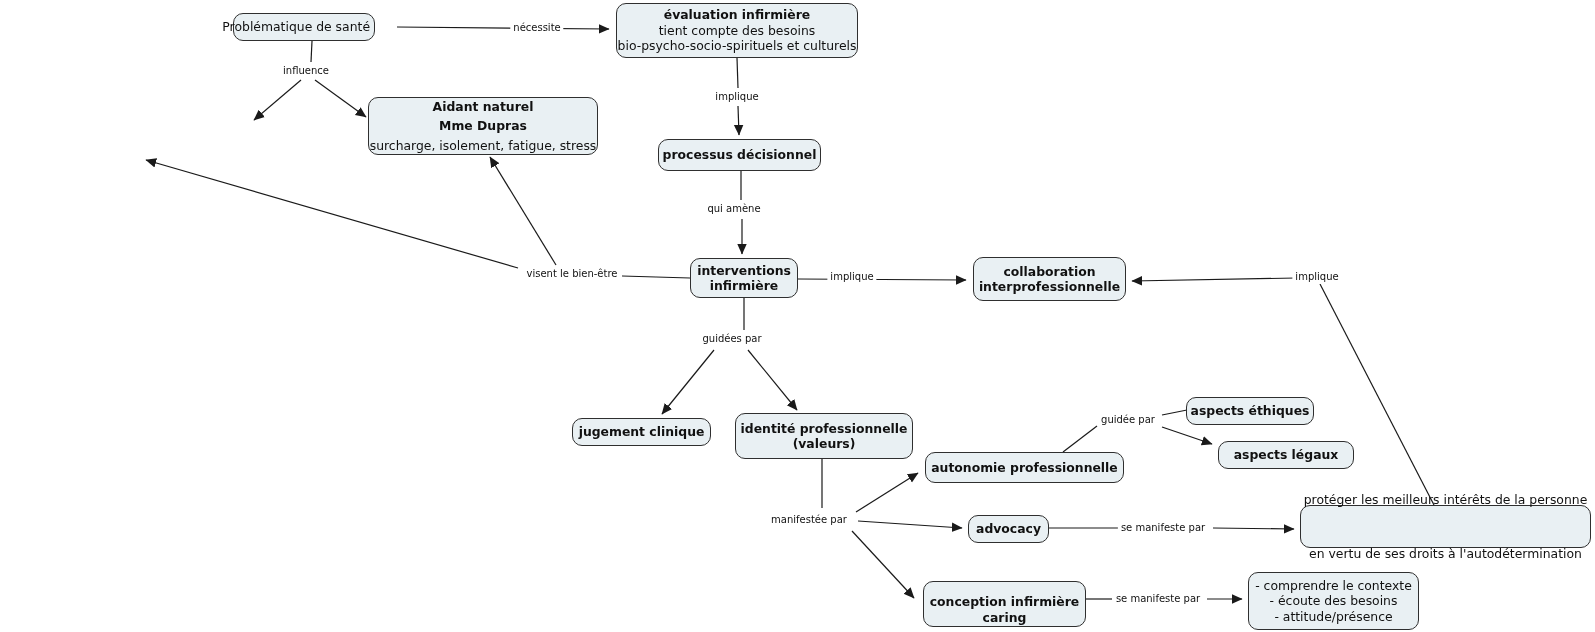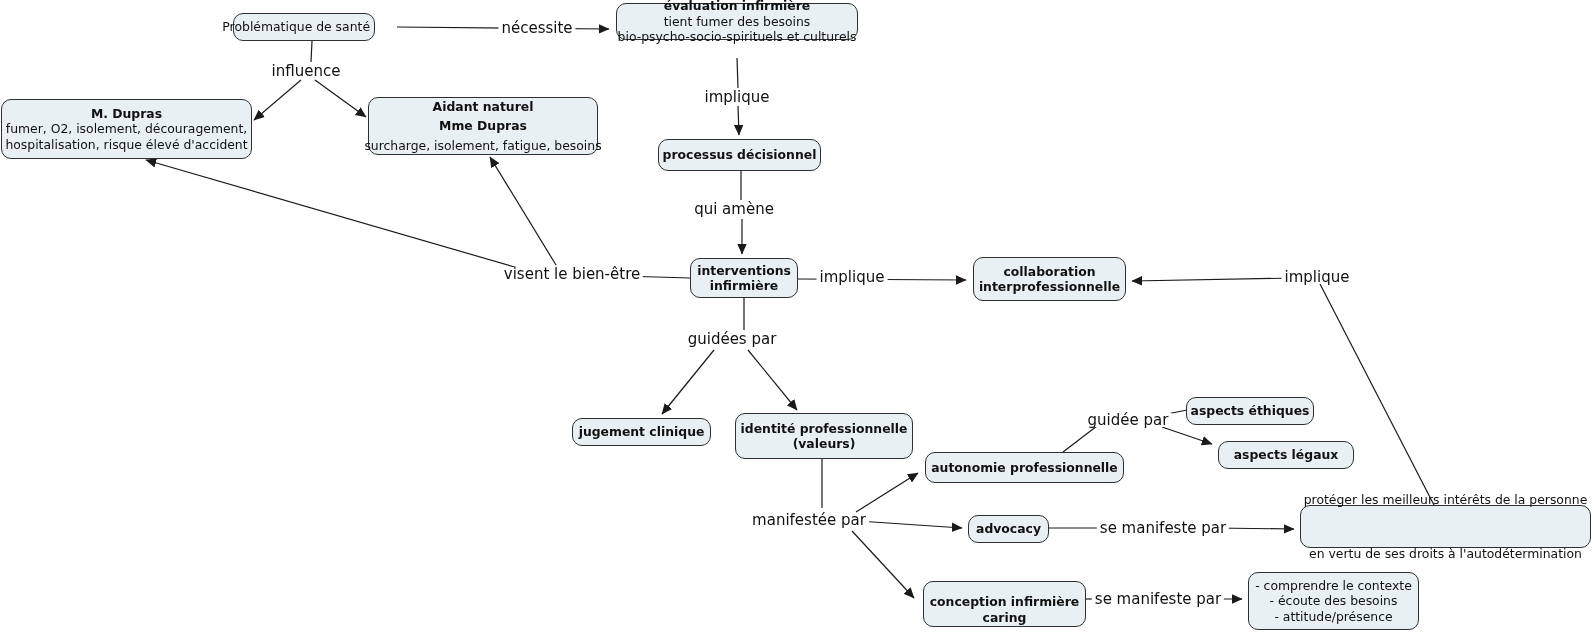--- a/index.html
+++ b/index.html
@@ -32,21 +32,21 @@
     box-sizing:border-box;
     padding:1px 4px;
   }
   .node > div{white-space:nowrap;}
   .b{font-weight:bold;}
   .edge-label{
     position:absolute;z-index:3;
     transform:translate(-50%,-50%);
     background:var(--background);
     padding:0 3px;
-    font-size:15px;line-height:14px;
+    font-size:10px;line-height:14px;
     white-space:nowrap;
   }
 </style>
 </head>
 <body>
 
 <div id="stage">
 
   <svg id="connectors">
     <defs>
@@ -83,36 +83,31 @@
     <line x1="1162" y1="415" x2="1207" y2="406" marker-end="url(#arrow)"></line>
     <line x1="1162" y1="427" x2="1212" y2="444" marker-end="url(#arrow)"></line>
     <line x1="1213" y1="528" x2="1294" y2="529" marker-end="url(#arrow)"></line>
     <line x1="1207" y1="599" x2="1242" y2="599" marker-end="url(#arrow)"></line>
   </svg>
 
   <div class="node" style="left:233px;top:13px;width:142px;height:28px;align-items:flex-end;">
     <div>Problématique de santé</div>
   </div>
 
-  <div class="node" style="left:616px;top:3px;width:242px;height:37px;">
+  <div class="node" style="left:616px;top:3px;width:242px;height:55px;">
     <div class="b">évaluation infirmière</div>
-    <div>tient fumer des besoins</div>
+    <div>tient compte des besoins</div>
     <div>bio-psycho-socio-spirituels et culturels</div>
   </div>
 
-  <div class="node" style="left:1px;top:99px;width:251px;height:60px;">
-    <div class="b">M. Dupras</div>
-    <div>fumer, O2, isolement, découragement,</div>
-    <div>hospitalisation, risque élevé d'accident</div>
-  </div>
 
   <div class="node" style="left:368px;top:97px;width:230px;height:58px;justify-content:space-between;">
     <div class="b">Aidant naturel</div>
     <div class="b">Mme Dupras</div>
-    <div>surcharge, isolement, fatigue, besoins</div>
+    <div>surcharge, isolement, fatigue, stress</div>
   </div>
 
   <div class="node" style="left:658px;top:139px;width:163px;height:32px;">
     <div class="b">processus décisionnel</div>
   </div>
 
   <div class="node" style="left:690px;top:258px;width:108px;height:40px;">
     <div class="b">interventions</div>
     <div class="b">infirmière</div>
   </div>

